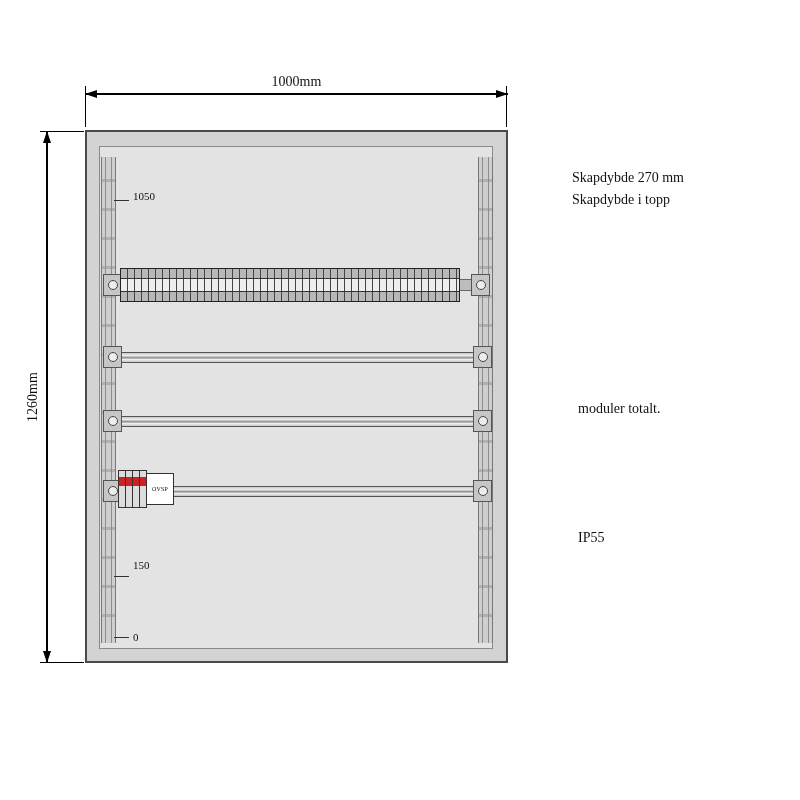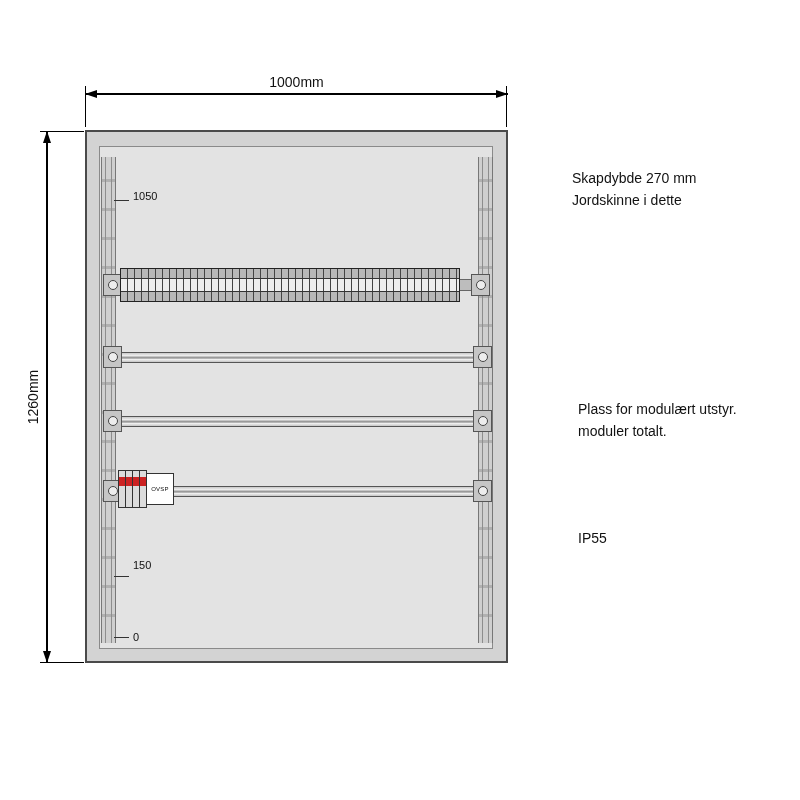--- a/index.html
+++ b/index.html
@@ -1,21 +1,21 @@
 <!DOCTYPE html>
 <html style="--frame: #d3d3d3; --panel: #e3e3e3; --line: #333333; --accent_red: #cc2222;"><head>
 <meta charset="utf-8">
 <style>
   :root{
     --frame:#d3d3d3; --panel:#e3e3e3; --line:#333333; --ink:#111111; --accent_red:#cc2222;
   }
   html,body{margin:0;padding:0;background:#ffffff;}
   .canvas{
     position:relative;width:800px;height:800px;background:#ffffff;overflow:hidden;
-    font-family:Liberation Sans, sans-serif;color:var(--ink);
+    font-family:Liberation Serif, serif;color:var(--ink);
   }
   .abs{position:absolute;}
 
   
   .cabinet{left:85px;top:130px;width:419px;height:529px;background:var(--frame);border:2px solid #4a4a4a;}
   .panel{left:99px;top:146px;width:392px;height:501px;background:var(--panel);border:1px solid #8a8a8a;}
 
   
   .profile{top:157px;width:13px;height:486px;background:
       repeating-linear-gradient(0deg,#cfcfcf 0 26px,#b0b0b0 26px 29px);
@@ -165,21 +165,20 @@
     </div>
   <div class="abs module" style="left:139px;">
       <div class="red"></div>
     </div>
   <div class="abs ovsp-box">
     <span>OVSP</span>
   </div>
 
   <div class="abs note note-block-1">
     <div>Skapdybde 270 mm</div>
-    <div>Jordskinne i dette</div>
+    <div>Skapdybde i topp</div>
   </div>
   <div class="abs note note-block-2">
-    <div>Plass for modulært utstyr.</div>
     <div>moduler totalt.</div>
   </div>
   <div class="abs note note-ip">IP55</div>
 
 </div>
 
 </body></html>

